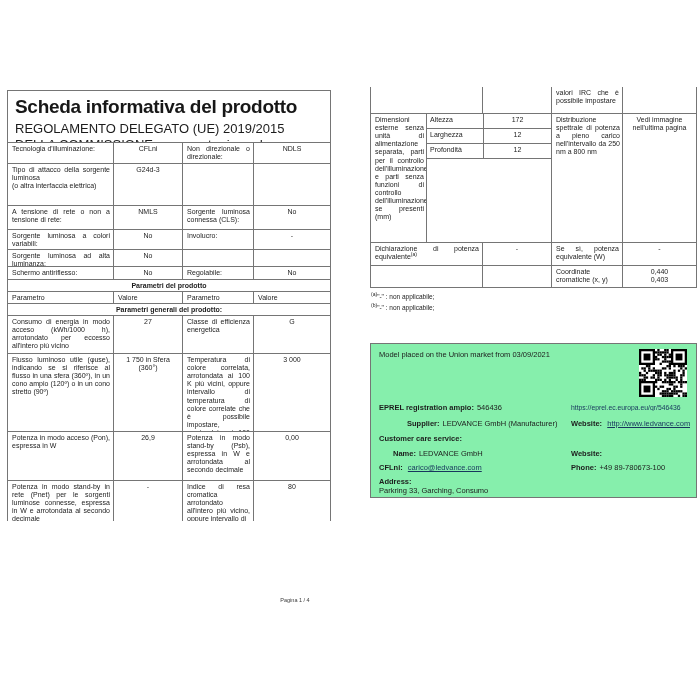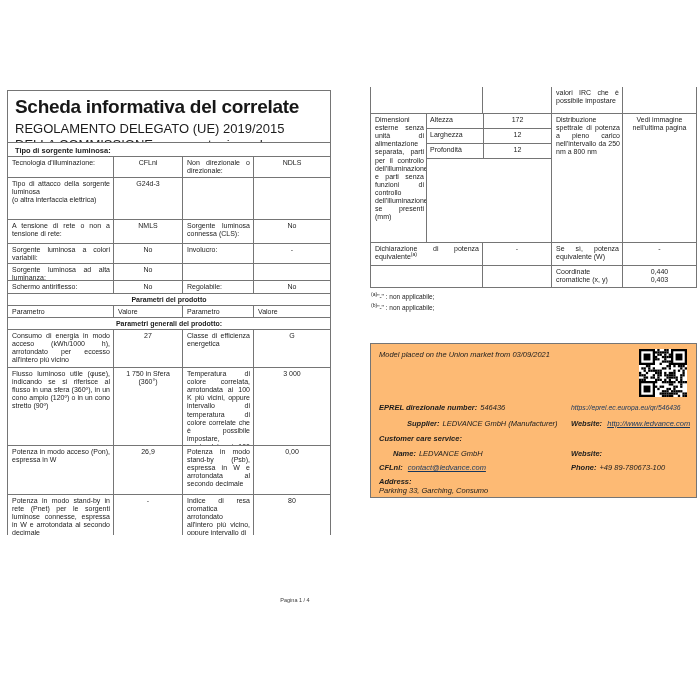--- a/index.html
+++ b/index.html
@@ -29,43 +29,40 @@
   .bb{border-bottom:1px solid var(--bd);}
   .dimrow{grid-template-columns:55px 125px 71px 1fr;}
   .dimrow>div{padding:2px 2px 1px 4px;}
   .dim-sub{padding:0 !important;}
   .dline{display:grid;grid-template-columns:56px 1fr;height:15px;border-bottom:1px solid var(--bd);box-sizing:border-box;}
   .dline>div{box-sizing:border-box;padding:2px 3px;overflow:hidden;}
   .dline>div+div{border-left:1px solid var(--bd);text-align:center;}
   sup{font-size:5px;vertical-align:super;line-height:0;}
   .fnotes{left:371px;top:291px;width:200px;font-size:6.5px;line-height:1.7;}
   
-  .ebox{left:370px;top:343px;width:327px;height:155px;border:1px solid var(--bd);background:#fdba74;font-size:7.5px;font-style:italic;}
+  .ebox{left:370px;top:343px;width:327px;height:155px;border:1px solid var(--bd);background:#86efac;font-size:7.5px;}
   .ebox .lbl{font-weight:bold;}
   .ebox .val{margin-left:3px;}
   .erow{position:absolute;left:8px;box-sizing:border-box;white-space:nowrap;}
   .erow-r{position:absolute;left:200px;right:6px;box-sizing:border-box;white-space:nowrap;overflow:hidden;}
   a{color:var(--lk);text-decoration:underline;}
   .small-link{font-size:6.8px;}
   .qr{position:absolute;right:9px;top:5px;width:48px;height:48px;}
   .pageno{left:240px;top:597px;width:110px;text-align:center;font-size:5.5px;color:#3a3a3a;}
 </style>
 </head>
 <body>
 
 <div class="abs lp">
   <div class="title-block">
-    <h1>Scheda informativa del correlate</h1>
+    <h1>Scheda informativa del prodotto</h1>
   </div>
   <div class="subtitle">REGOLAMENTO DELEGATO (UE) 2019/2015 DELLA COMMISSIONE per quanto riguarda
 l'etichettatura energetica delle sorgenti luminose</div>
 
-  <div class="hrow" style="height:14px;">
-    <span class="lbl">Tipo di sorgente luminosa:</span><span class="val"></span>
-  </div>
 
   <div class="trow" style="height:21px;">
     <div class="pc">Tecnologia d'illuminazione:</div>
     <div class="vc bl">CFLni</div>
     <div class="pc bl">Non direzionale o direzionale:</div>
     <div class="vc bl">NDLS</div>
   </div>
   <div class="trow" style="height:42px;">
     <div class="pc">Tipo di attacco della sorgente luminosa
 (o altra interfaccia elettrica)</div>
@@ -334,21 +331,21 @@
         <rect x="25.14" y="45.71" width="2.29" height="2.29" fill="#000"></rect>
         <rect x="27.43" y="45.71" width="2.29" height="2.29" fill="#000"></rect>
         <rect x="29.71" y="45.71" width="2.29" height="2.29" fill="#000"></rect>
         <rect x="32.00" y="45.71" width="2.29" height="2.29" fill="#000"></rect>
         <rect x="38.86" y="45.71" width="2.29" height="2.29" fill="#000"></rect>
         <rect x="43.43" y="45.71" width="2.29" height="2.29" fill="#000"></rect>
         <rect x="45.71" y="45.71" width="2.29" height="2.29" fill="#000"></rect>
       </svg></div>
 
   <div class="erow" style="top:59px;">
-    <span class="lbl">EPREL direzionale number:</span><span class="val">546436</span>
+    <span class="lbl">EPREL registration ampio:</span><span class="val">546436</span>
   </div>
   <div class="erow-r small-link" style="top:60px;">
     <a href="#">https://eprel.ec.europa.eu/qr/546436</a>
   </div>
 
   <div class="erow" style="top:75px;margin-left:28px;">
     <span class="lbl">Supplier:</span><span class="val">LEDVANCE GmbH (Manufacturer)</span>
   </div>
   <div class="erow-r" style="top:75px;">
     <span class="lbl">Website:</span>
@@ -361,21 +358,21 @@
 
   <div class="erow" style="top:105px;padding-left:14px;">
     <span class="lbl">Name:</span><span class="val">LEDVANCE GmbH</span>
   </div>
   <div class="erow-r" style="top:105px;">
     <span class="lbl">Website:</span>
   </div>
 
   <div class="erow" style="top:119px;">
     <span class="lbl">CFLni:</span>
-    <a href="#" class="val">contact@ledvance.com</a>
+    <a href="#" class="val">carico@ledvance.com</a>
   </div>
   <div class="erow-r" style="top:119px;">
     <span class="lbl">Phone:</span><span class="val">+49 89-780673-100</span>
   </div>
 
   <div class="erow" style="top:133px;">
     <span class="lbl">Address:</span>
   </div>
   <div class="erow" style="top:142px;">
     <span>Parkring 33, Garching, Consumo</span>

